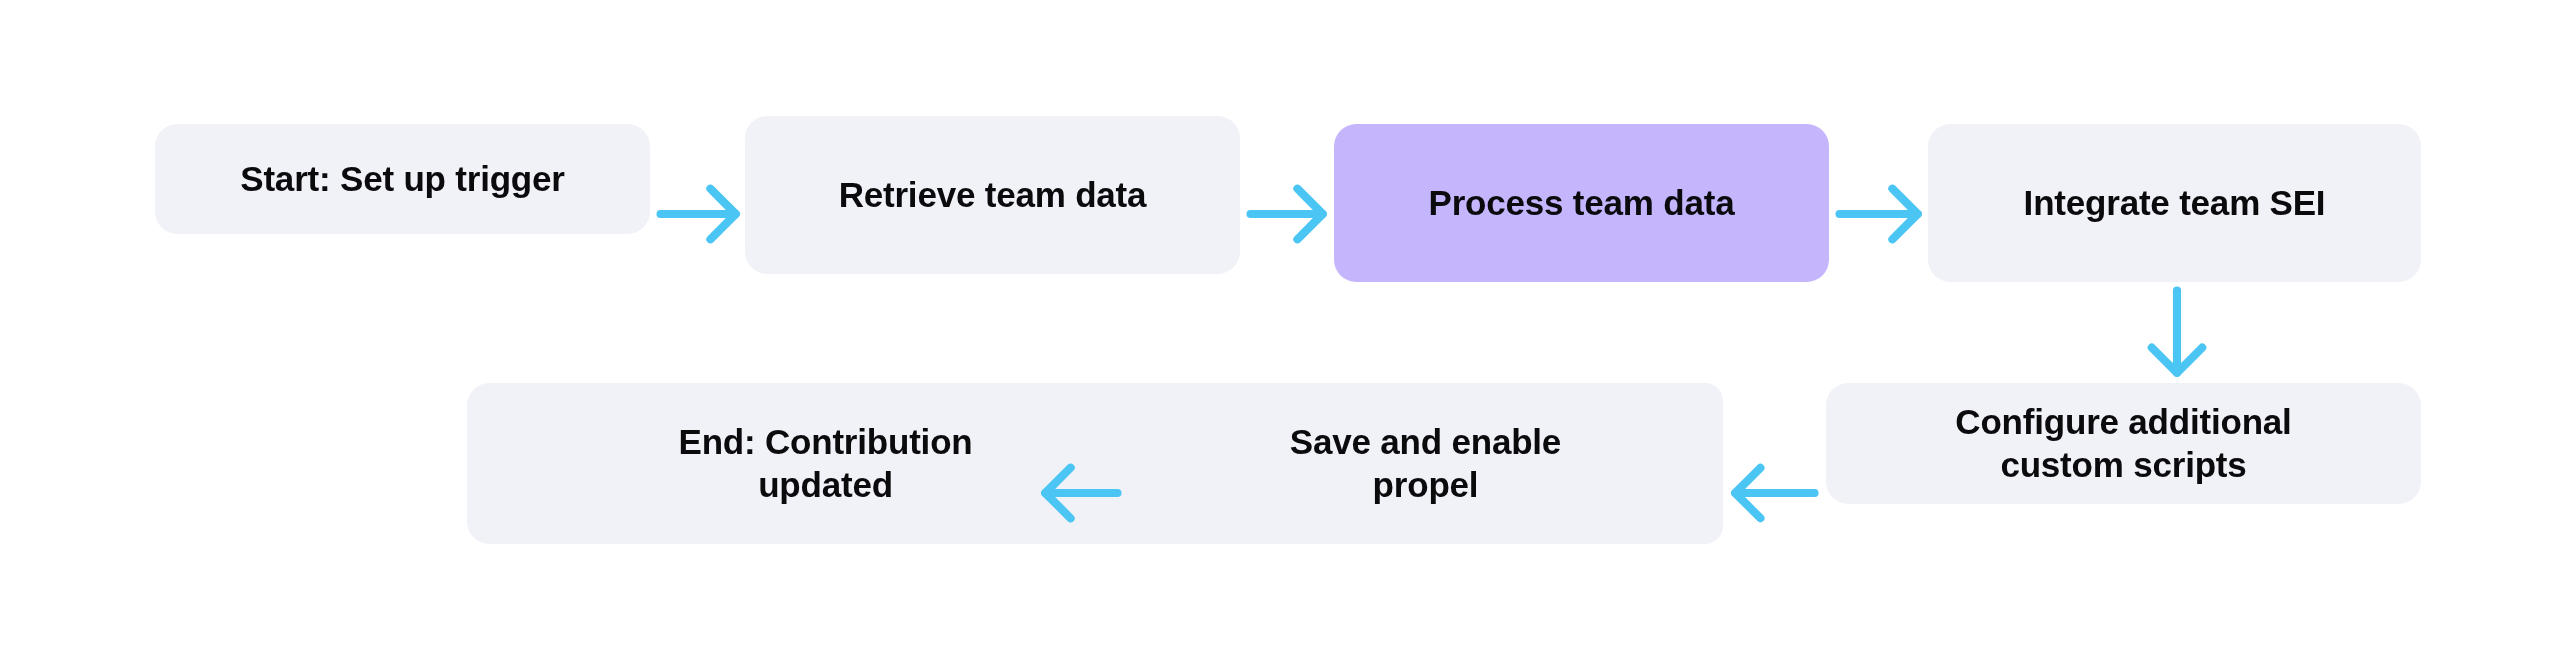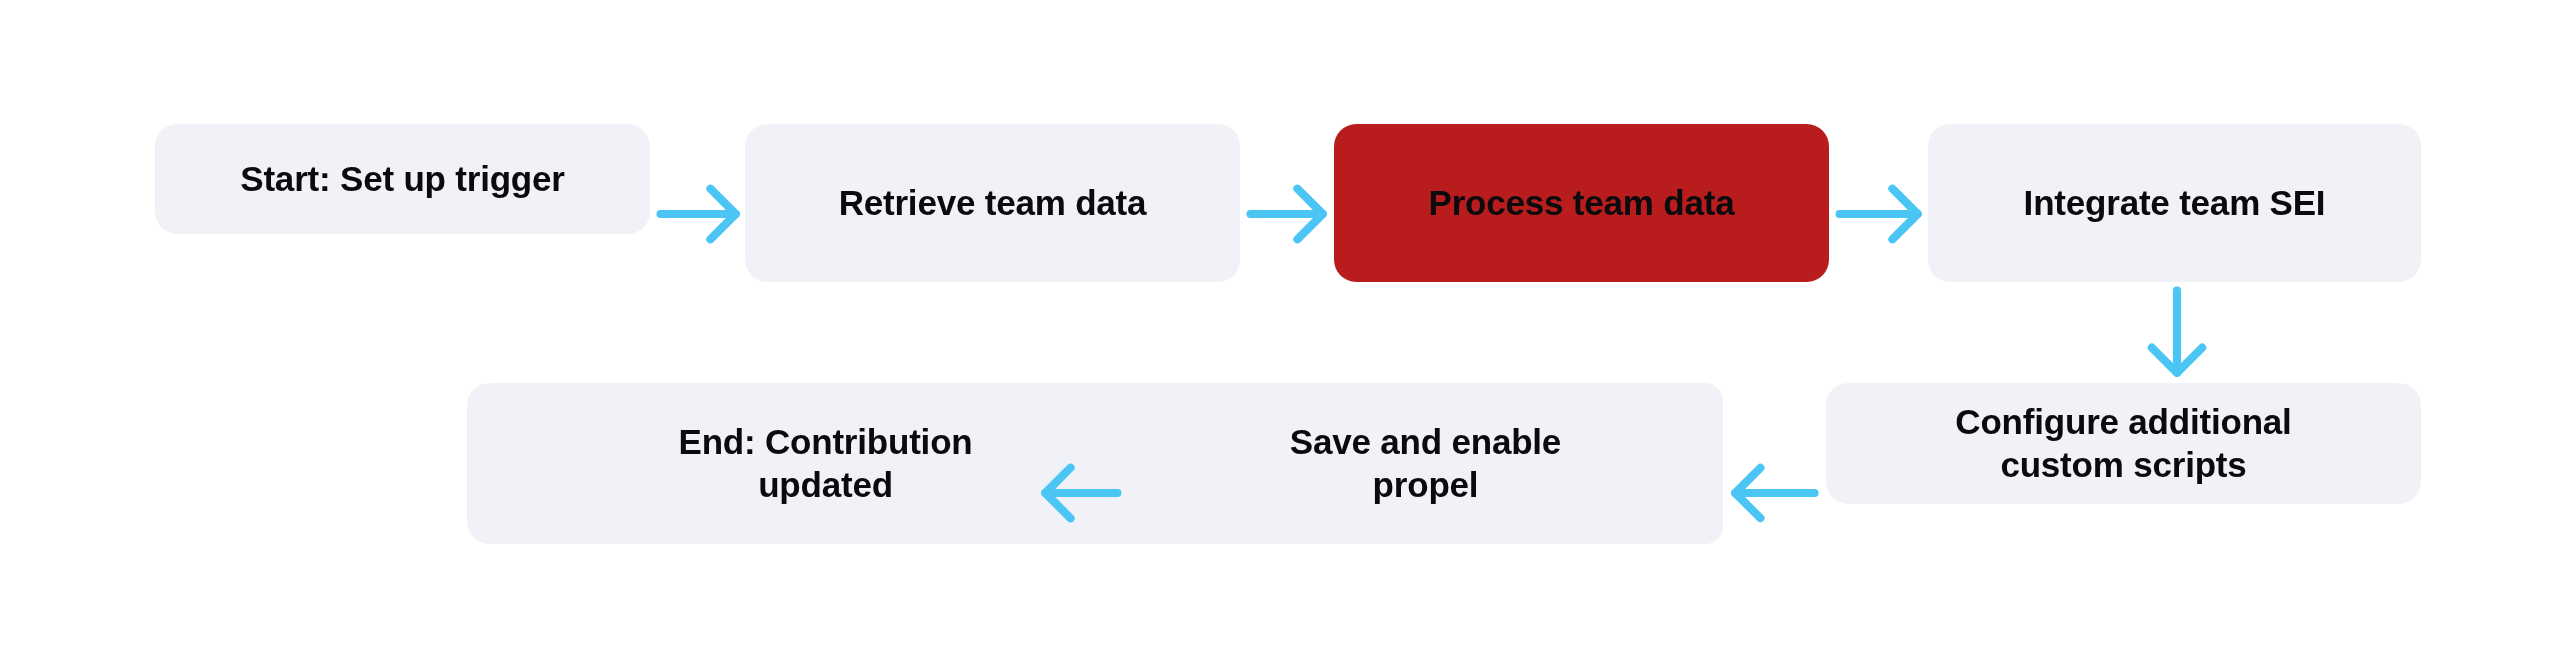--- a/index.html
+++ b/index.html
@@ -43,24 +43,24 @@
     overflow: visible;
   }
 </style>
 </head>
 <body>
 
 <div id="canvas" style="background: rgb(255, 255, 255);">
     <div class="node" style="left: 155px; top: 124px; width: 495px; height: 110px; background: rgb(241, 242, 247);">
       <div class="node-label" style="color: rgb(11, 11, 14);">Start: Set up trigger</div>
     </div>
-    <div class="node" style="left: 745px; top: 124px; width: 495px; height: 158px; background: rgb(241, 242, 247);">
+    <div class="node" style="left: 745px; top: 116px; width: 495px; height: 158px; background: rgb(241, 242, 247);">
       <div class="node-label" style="color: rgb(11, 11, 14);">Retrieve team data</div>
     </div>
-    <div class="node" style="left: 1334px; top: 124px; width: 495px; height: 158px; background: #b91c1c;">
+    <div class="node" style="left: 1334px; top: 124px; width: 495px; height: 158px; background: #c4b5fd;">
       <div class="node-label" style="color: rgb(11, 11, 14);">Process team data</div>
     </div>
     <div class="node" style="left: 1928px; top: 124px; width: 493px; height: 158px; background: rgb(241, 242, 247);">
       <div class="node-label" style="color: rgb(11, 11, 14);">Integrate team SEI</div>
     </div>
     <div class="node" style="left: 1826px; top: 383px; width: 595px; height: 121px; background: rgb(241, 242, 247);">
       <div class="node-label" style="color: rgb(11, 11, 14);">Configure additional
 custom scripts</div>
     </div>
     <div class="node" style="left: 1128px; top: 383px; width: 595px; height: 161px; background: rgb(241, 242, 247); border-radius: 18px;">

